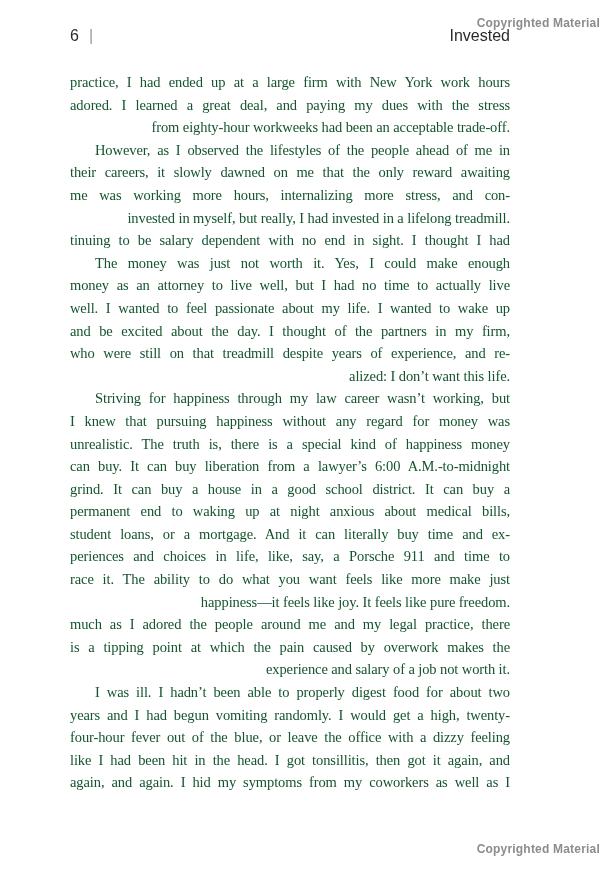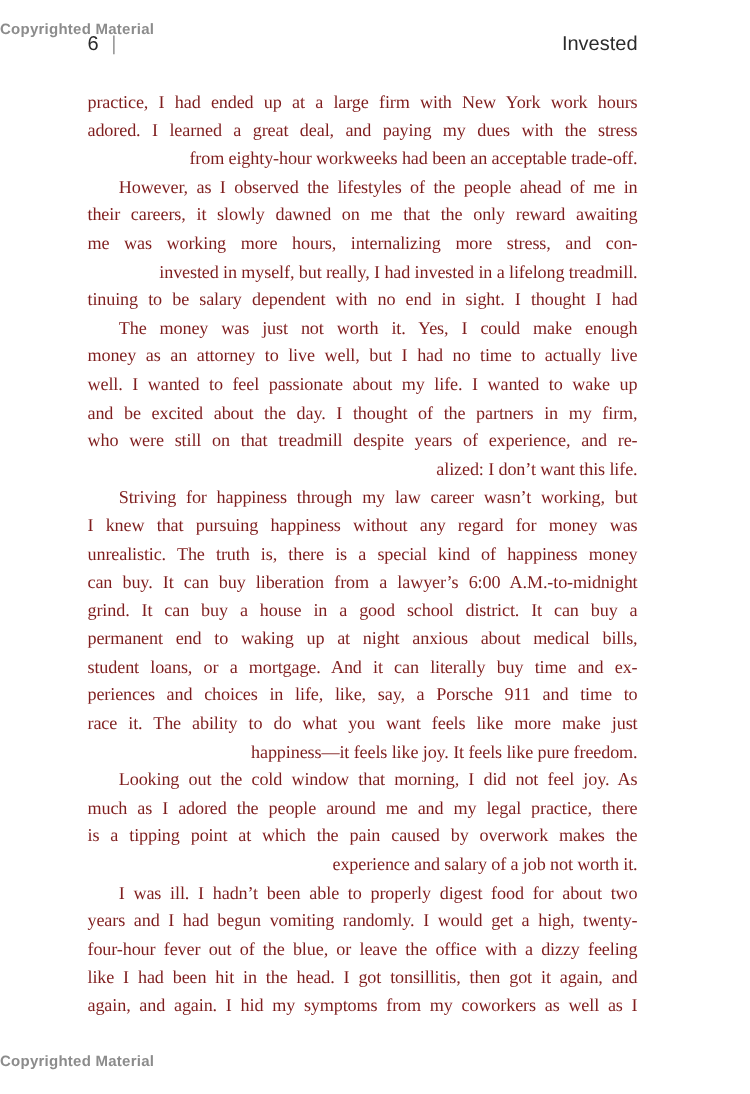--- a/index.html
+++ b/index.html
@@ -7,21 +7,21 @@
   body {
     background: #ffffff;
     position: relative;
     overflow: hidden;
     font-family: "Liberation Serif", serif;
   }
   .copyright {
     position: absolute;
     left: 0;
     width: 600px;
-    text-align: left;
+    text-align: right;
     font-family: "Liberation Sans", sans-serif;
     font-weight: bold;
     font-size: 12px;
     color: #8c8c8c;
     letter-spacing: 0.2px;
   }
   .copyright.top { top: 16px; }
   .copyright.bottom { top: 842px; }
   .running-header {
     position: absolute;
@@ -41,21 +41,21 @@
     color: #9a9a9a;
     font-weight: 300;
   }
   .body-text {
     position: absolute;
     top: 71px;
     left: 70px;
     width: 440px;
     font-family: "Liberation Serif", serif;
     font-size: 14.5px;
-    color: #7f1d1d;
+    color: #14532d;
     letter-spacing: -0.1px;
   }
   .paragraph { margin: 0; }
   .line {
     height: 22.6px;
     line-height: 22.6px;
     white-space: normal;
     overflow: visible;
     text-align: right;
   }
@@ -105,21 +105,20 @@
       <div class="line justify">unrealistic. The truth is, there is a special kind of happiness money</div>
       <div class="line justify">can buy. It can buy liberation from a lawyer’s 6:00 A.M.-to-midnight</div>
       <div class="line justify">grind. It can buy a house in a good school district. It can buy a</div>
       <div class="line justify">permanent end to waking up at night anxious about medical bills,</div>
       <div class="line justify">student loans, or a mortgage. And it can literally buy time and ex-</div>
       <div class="line justify">periences and choices in life, like, say, a Porsche 911 and time to</div>
       <div class="line justify">race it. The ability to do what you want feels like more make just</div>
       <div class="line">happiness—it feels like joy. It feels like pure freedom.</div>
     </div>
     <div class="paragraph">
-      <div class="line justify indent">Looking out the cold window that morning, I did not feel joy. As</div>
       <div class="line justify">much as I adored the people around me and my legal practice, there</div>
       <div class="line justify">is a tipping point at which the pain caused by overwork makes the</div>
       <div class="line">experience and salary of a job not worth it.</div>
     </div>
     <div class="paragraph">
       <div class="line justify indent">I was ill. I hadn’t been able to properly digest food for about two</div>
       <div class="line justify">years and I had begun vomiting randomly. I would get a high, twenty-</div>
       <div class="line justify">four-hour fever out of the blue, or leave the office with a dizzy feeling</div>
       <div class="line justify">like I had been hit in the head. I got tonsillitis, then got it again, and</div>
       <div class="line justify">again, and again. I hid my symptoms from my coworkers as well as I</div>

